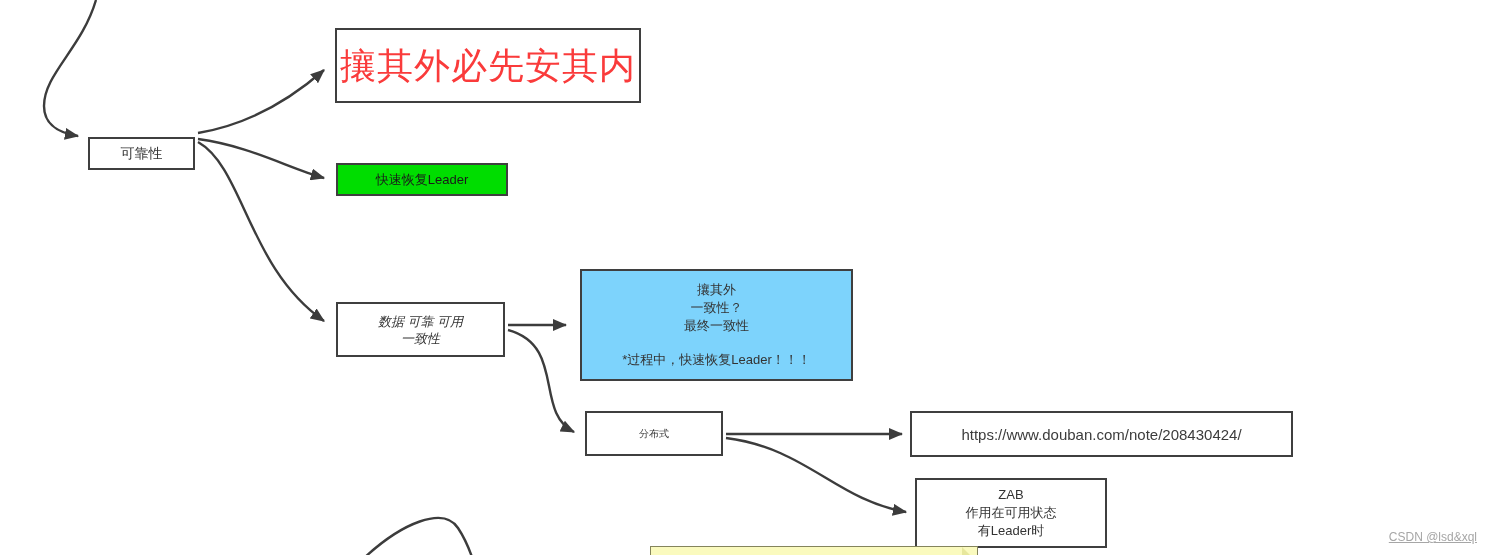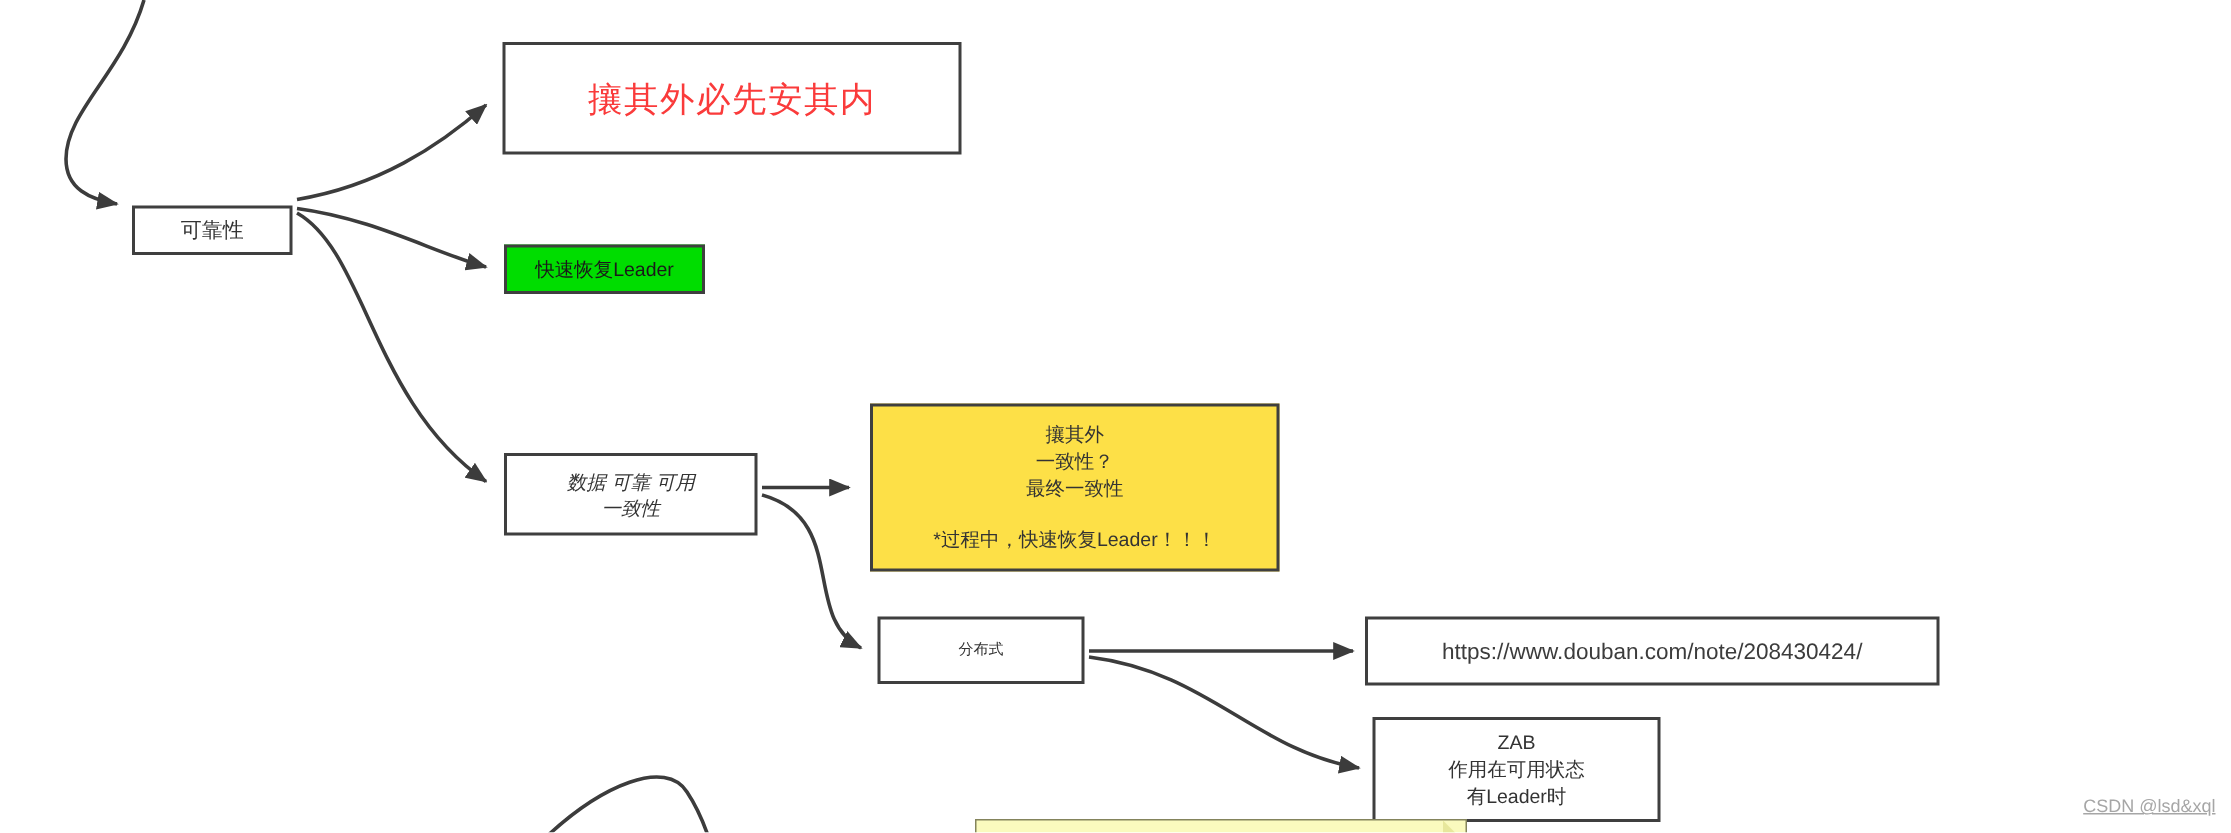--- a/index.html
+++ b/index.html
@@ -27,28 +27,28 @@
     flex-direction:column;
     align-items:center;
     justify-content:center;
     text-align:center;
     font-size:13px;
     line-height:17px;
   }
   .node-reliability{left:88px;top:120px;width:107px;height:33px;font-size:14px;margin-top:17px;}
   .node-slogan{
     left:335px;top:28px;width:306px;height:75px;
-    color:#fa3b3b;font-size:23px;line-height:36px;letter-spacing:1px;
+    color:#fa3b3b;font-size:36px;line-height:36px;letter-spacing:1px;
     white-space:nowrap;
   }
-  .node-fast-recover{left:336px;top:163px;width:134px;height:33px;background:#00dd00;color:#1a1a1a;text-align:center;}
+  .node-fast-recover{left:336px;top:163px;width:172px;height:33px;background:#00dd00;color:#1a1a1a;text-align:center;}
   .node-data{left:336px;top:302px;width:169px;height:55px;font-style:italic;}
   .node-orange{
     left:580px;top:269px;width:273px;height:112px;
-    background:#fde047;color:#333333;line-height:18px;
+    background:#7dd3fc;color:#333333;line-height:18px;
   }
   .node-orange .footnote{margin-top:16px;white-space:nowrap;}
   .node-distributed{left:585px;top:411px;width:138px;height:45px;font-size:10px;}
   .node-url{left:910px;top:411px;width:383px;height:46px;font-size:15px;color:#3c3c3c;}
   .node-zab{left:915px;top:478px;width:192px;height:70px;line-height:18px;}
   .node-note{
     left:650px;top:546px;width:328px;height:34px;
     background:#fafabe;border:1px solid #84845c;
   }
   .note-fold{

